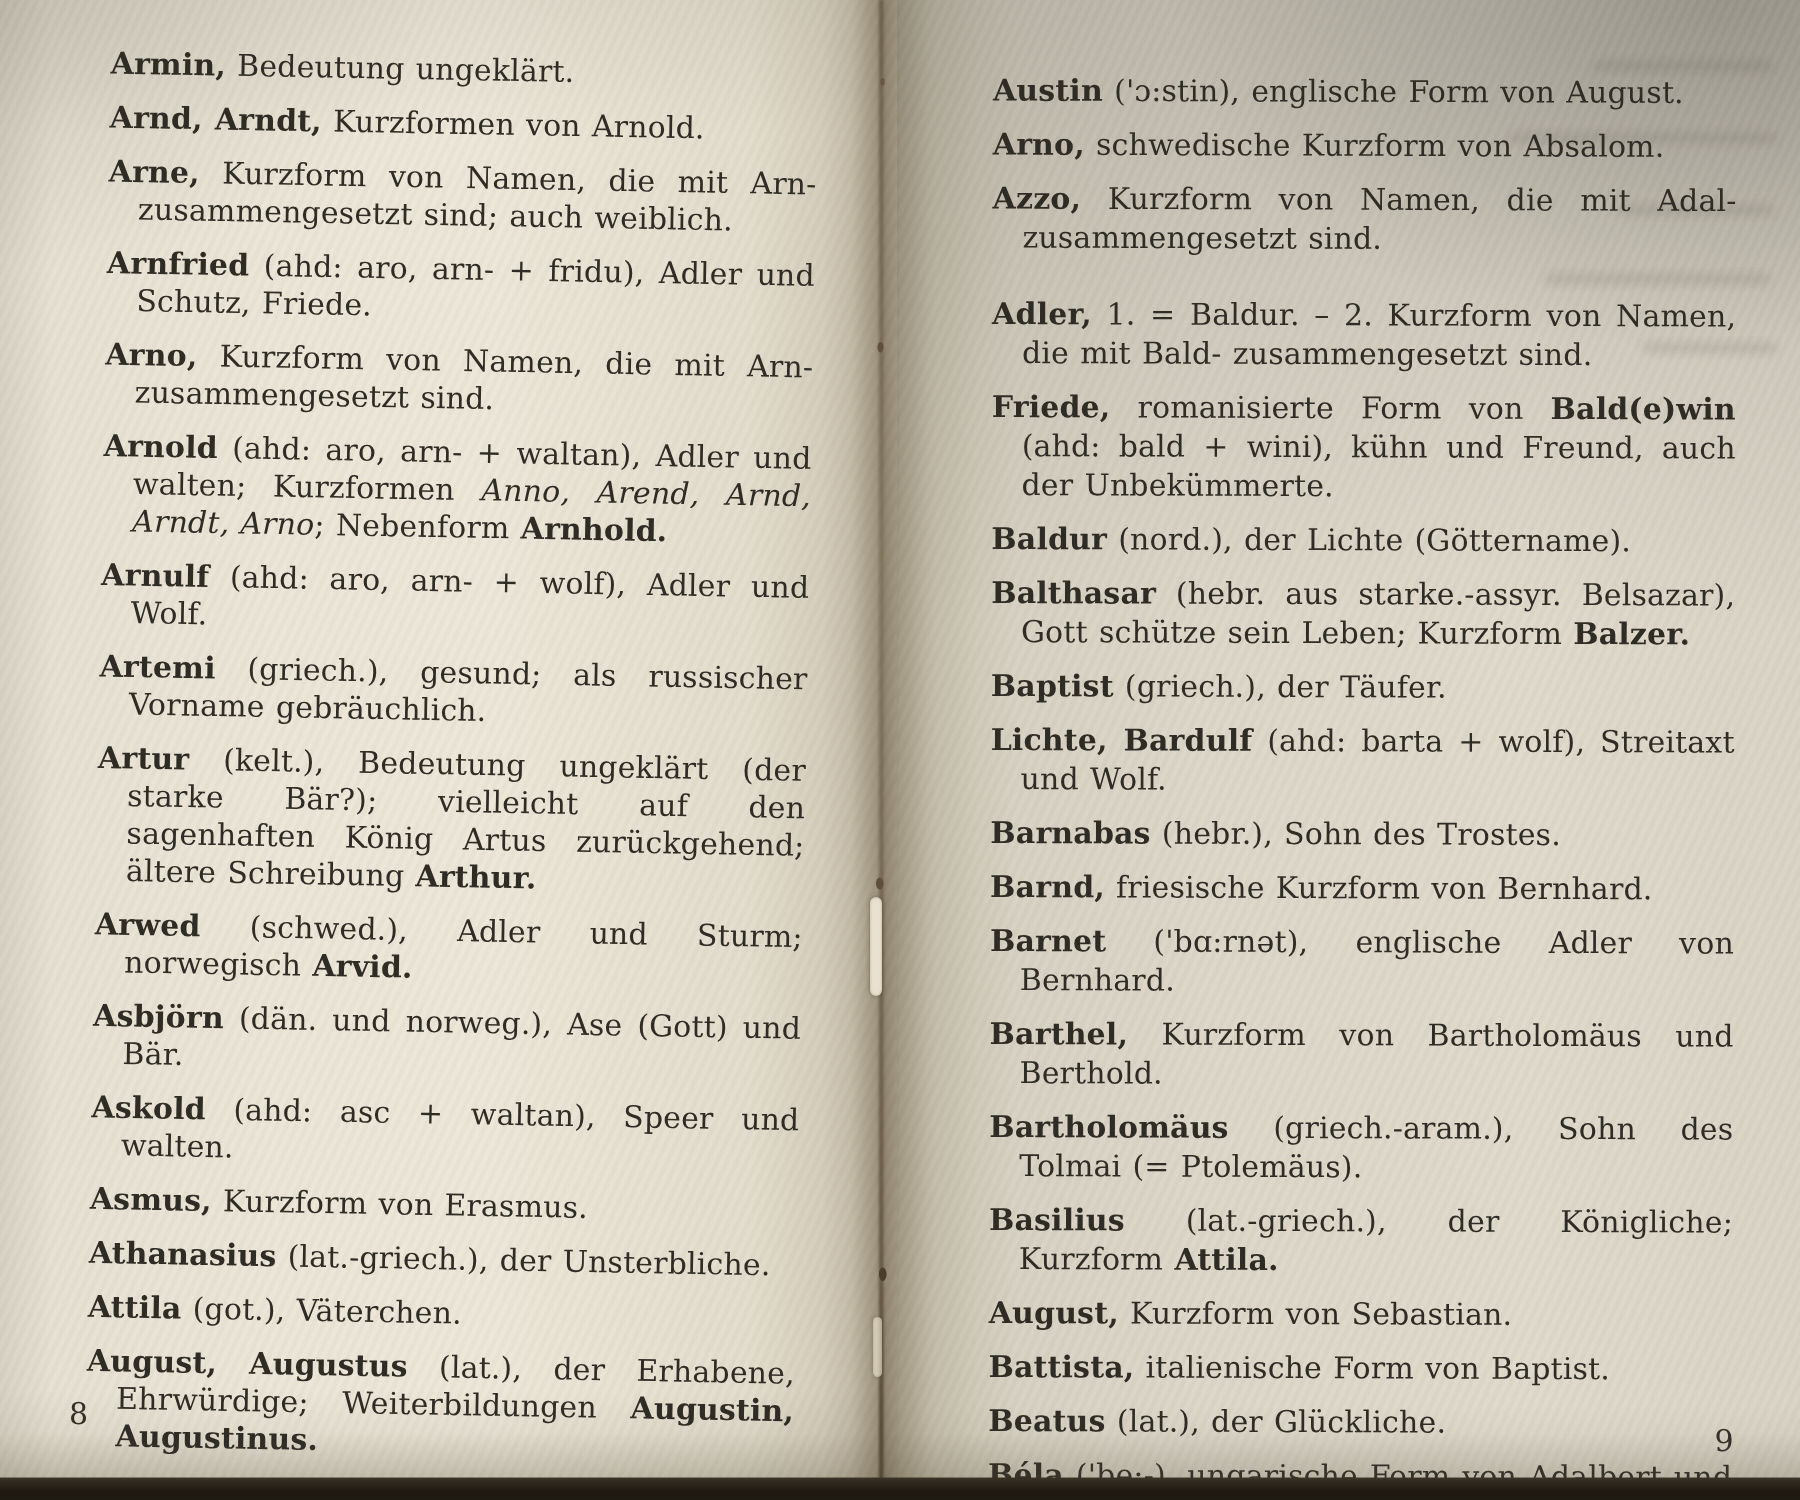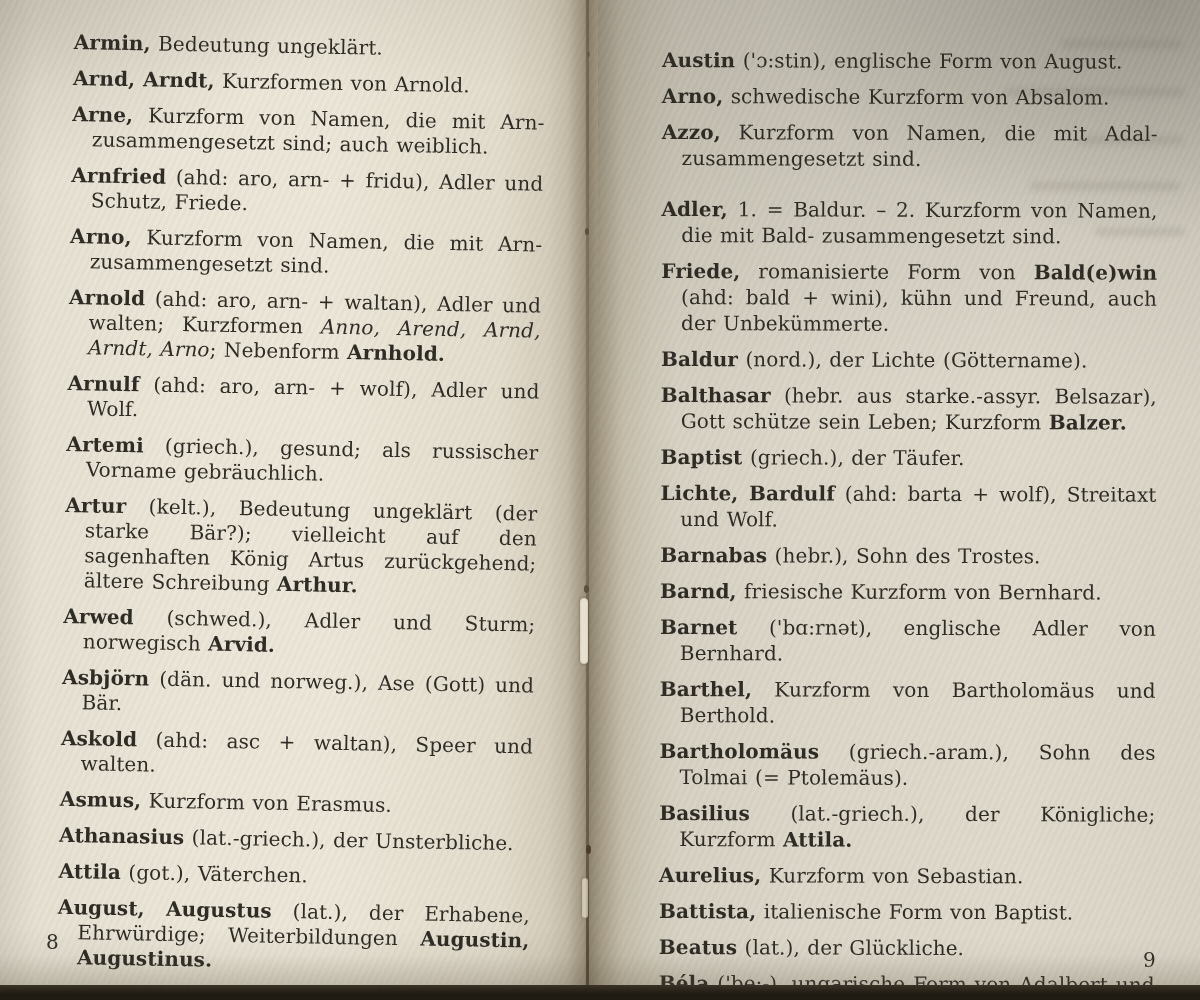--- a/index.html
+++ b/index.html
@@ -140,21 +140,21 @@
       <p class="entry"><span class="b">Baldur</span><span class="n"> (nord.), der Lichte (Göttername).</span></p>
       <p class="entry"><span class="b">Balthasar</span><span class="n"> (hebr. aus starke.-assyr. Belsazar), Gott schütze sein Leben; Kurzform </span><span class="b">Balzer.</span></p>
       <p class="entry"><span class="b">Baptist</span><span class="n"> (griech.), der Täufer.</span></p>
       <p class="entry"><span class="b">Lichte, Bardulf</span><span class="n"> (ahd: barta + wolf), Streitaxt und Wolf.</span></p>
       <p class="entry"><span class="b">Barnabas</span><span class="n"> (hebr.), Sohn des Trostes.</span></p>
       <p class="entry"><span class="b">Barnd,</span><span class="n"> friesische Kurzform von Bernhard.</span></p>
       <p class="entry"><span class="b">Barnet</span><span class="n"> ('bɑ:rnət), englische Adler von Bernhard.</span></p>
       <p class="entry"><span class="b">Barthel,</span><span class="n"> Kurzform von Bartholomäus und Berthold.</span></p>
       <p class="entry"><span class="b">Bartholomäus</span><span class="n"> (griech.-aram.), Sohn des Tolmai (= Ptolemäus).</span></p>
       <p class="entry"><span class="b">Basilius</span><span class="n"> (lat.-griech.), der Königliche; Kurzform </span><span class="b">Attila.</span></p>
-      <p class="entry"><span class="b">Aurelius,</span><span class="n"> Kurzform von Sebastian.</span></p>
+      <p class="entry"><span class="b">August,</span><span class="n"> Kurzform von Sebastian.</span></p>
       <p class="entry"><span class="b">Battista,</span><span class="n"> italienische Form von Baptist.</span></p>
       <p class="entry"><span class="b">Beatus</span><span class="n"> (lat.), der Glückliche.</span></p>
       <p class="entry"><span class="b">Béla</span><span class="n"> ('be:-), ungarische Form von Adalbert und Albert.</span></p>
     </div>
 
   <div class="page-number" id="page-number-left">8</div>
 
   <div class="page-number" id="page-number-right">9</div>
 
   <div class="page-bottom-shade"></div>

